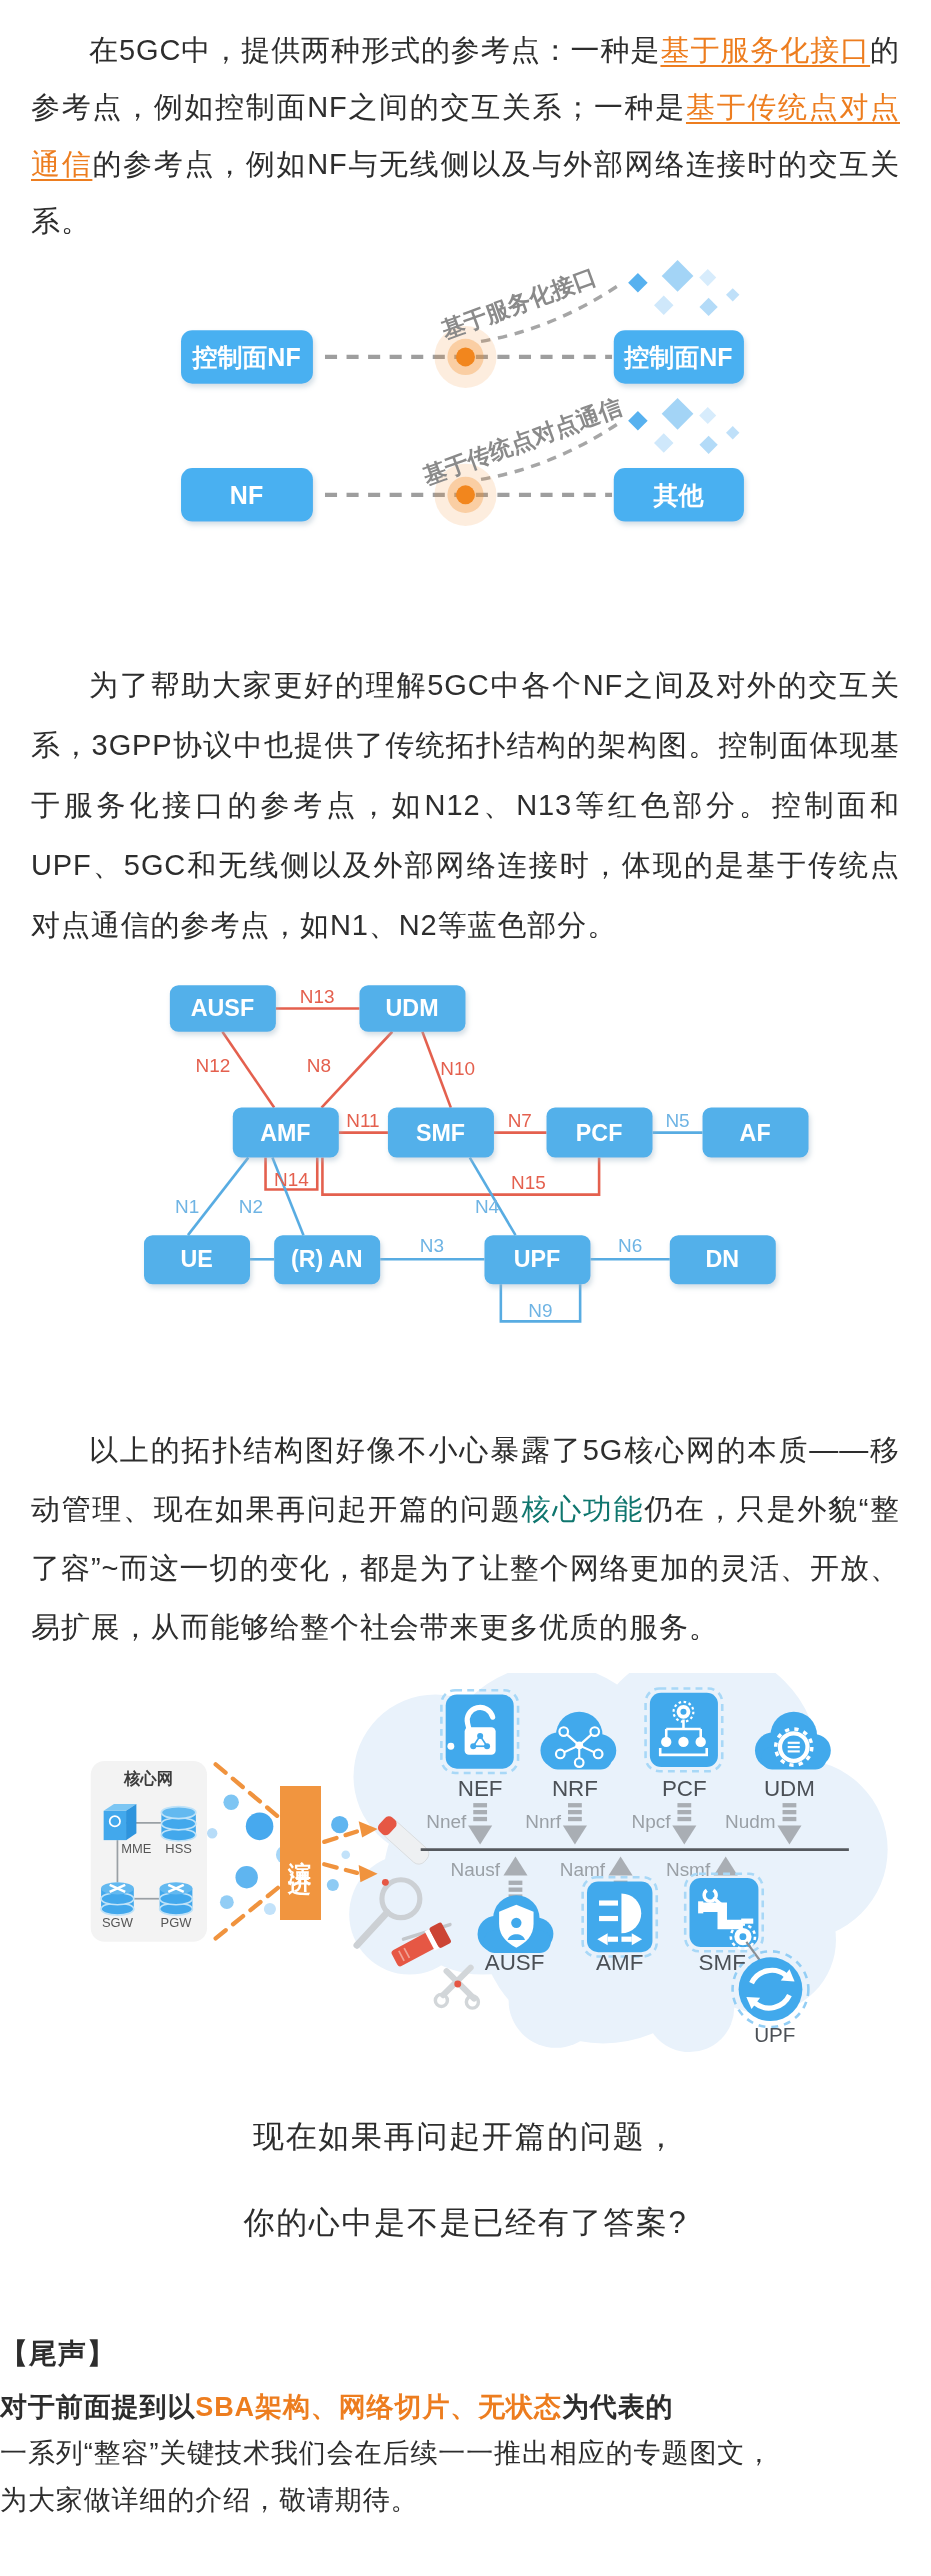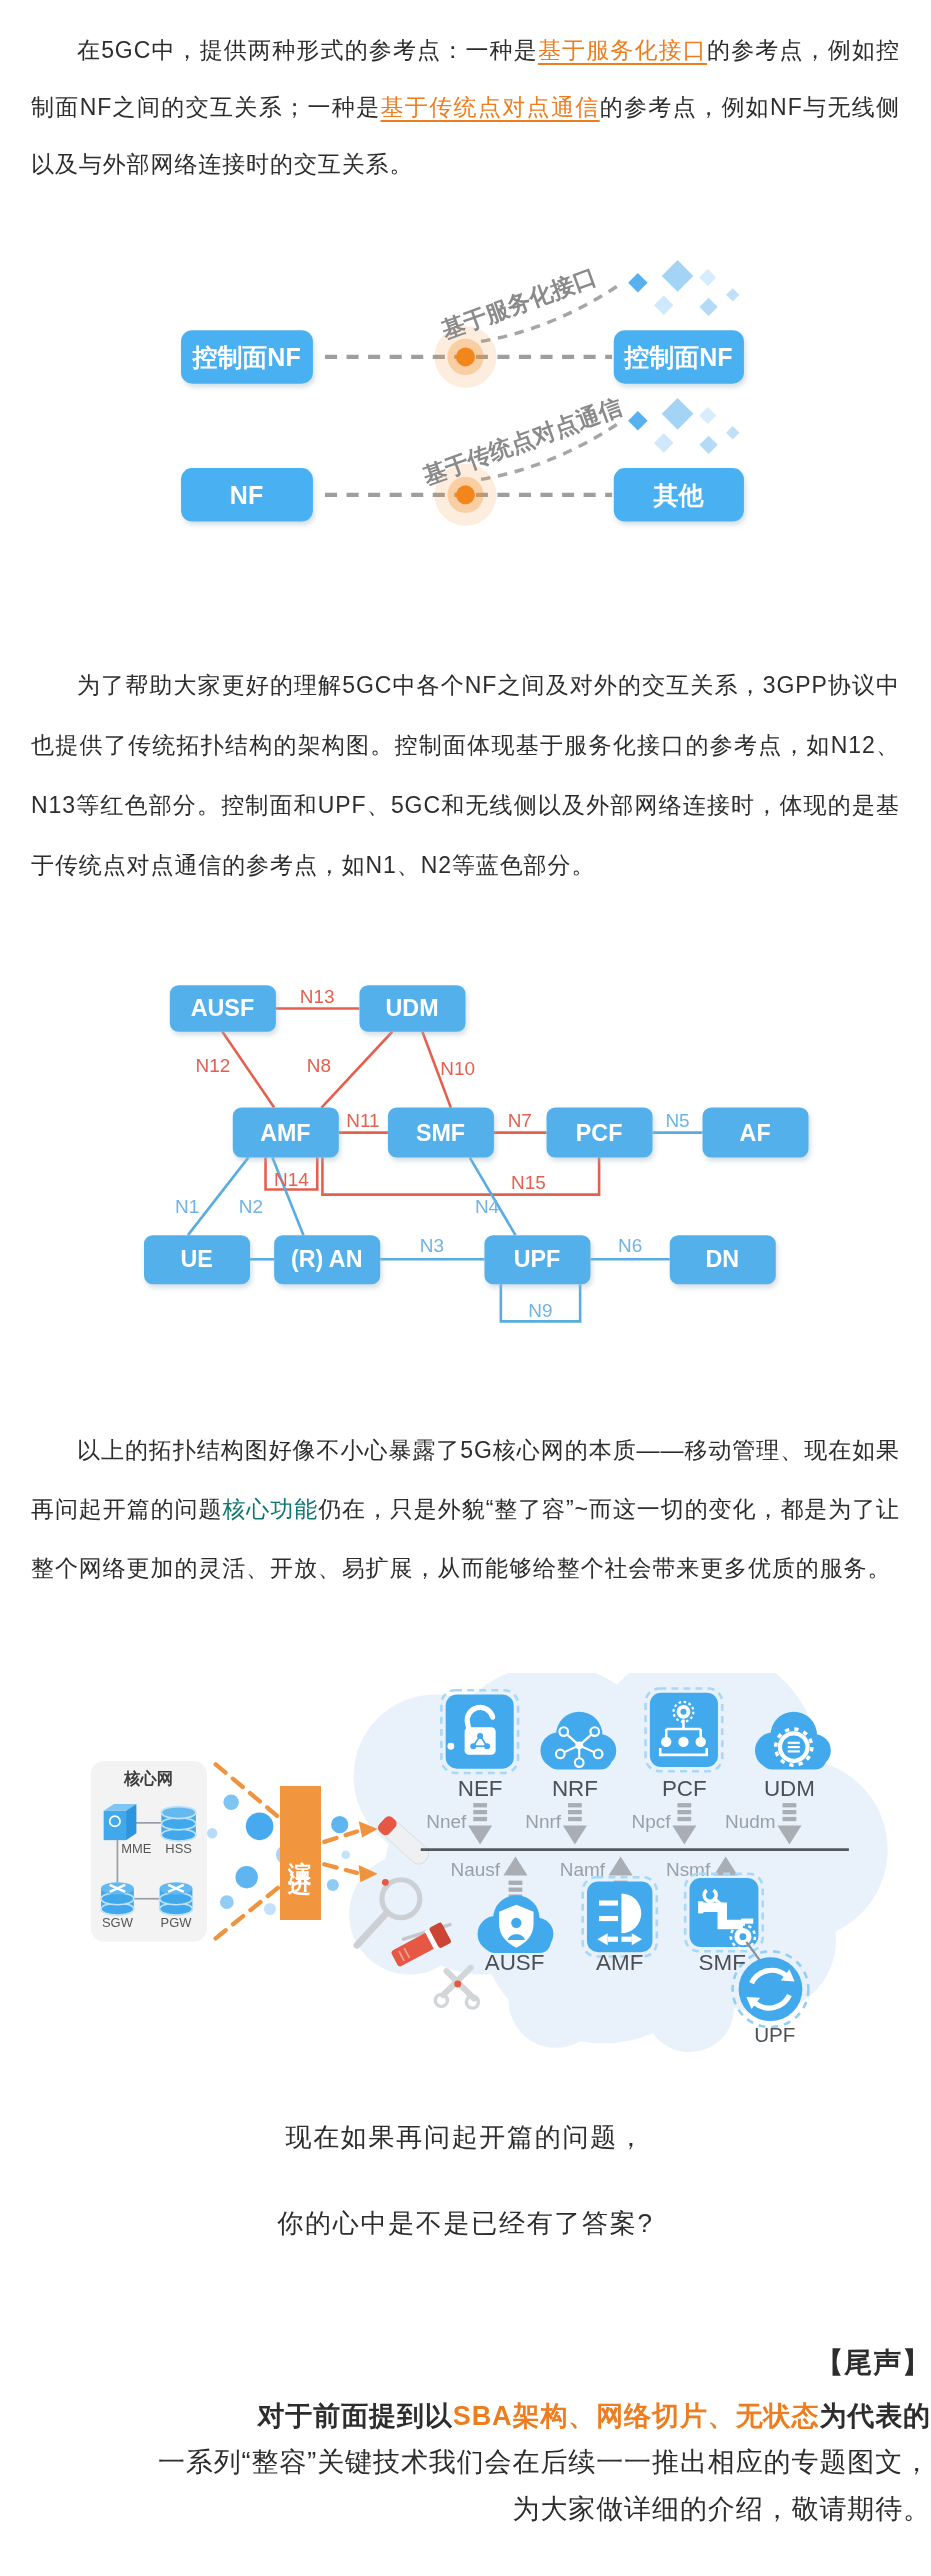--- a/index.html
+++ b/index.html
@@ -1,25 +1,25 @@
 <!DOCTYPE html>
 <html style="font-size:14px"><head>
 <meta charset="utf-8">
 <style>
   html,body{margin:0;padding:0;background:#ffffff;}
   body{width:931px;height:2576px;position:relative;font-family:"Liberation Sans","DejaVu Sans",sans-serif;overflow:hidden;}
-  .para{position:absolute;left:31px;width:869px;font-size:23px;line-height:57px;color:#2d2d2d;text-align:justify;text-indent:2em;letter-spacing:0.9px;}
+  .para{position:absolute;left:31px;width:869px;font-size:29px;line-height:57px;color:#2d2d2d;text-align:justify;text-indent:2em;letter-spacing:0.9px;}
   .para .link{color:#ed7d1f;text-decoration:underline;text-underline-offset:5.2px;}
   .para .orange{color:#0f766e;}
   .para .bold{font-weight:normal;}
   .layer{position:absolute;left:0;}
   .evolve-bar{position:absolute;left:280px;top:1786px;width:41px;height:134px;background:#f1953f;display:flex;align-items:center;justify-content:center;}
   .evolve-bar span{writing-mode:vertical-rl;color:#ffffff;font-size:23px;font-weight:bold;letter-spacing:10.3px;}
-  .qline{position:absolute;left:0;width:100%;text-align:center;font-size:26px;line-height:40px;color:#2d2d2d;letter-spacing:1.7px;}
-  .fline{position:absolute;left:0;width:100%;text-align:right;font-size:27px;line-height:31px;color:#2d2d2d;letter-spacing:0.9px;margin-top:9px;}
+  .qline{position:absolute;left:0;width:100%;text-align:center;font-size:31px;line-height:40px;color:#2d2d2d;letter-spacing:1.7px;}
+  .fline{position:absolute;left:0;width:100%;text-align:left;font-size:27px;line-height:31px;color:#2d2d2d;letter-spacing:0.9px;}
   .fhead{font-weight:bold;font-size:28px;}
   .fline .orange{color:#ed7d1f;}
   svg text{font-family:"Liberation Sans","DejaVu Sans",sans-serif;}
 </style>
 </head>
 <body>
 
 <div class="para" style="top:22.4px;"><span>在5GC中，提供两种形式的参考点：一种是</span><span class="link">基于服务化接口</span><span>的参考点，例如控制面NF之间的交互关系；一种是</span><span class="link">基于传统点对点通信</span><span>的参考点，例如NF与无线侧以及与外部网络连接时的交互关系。</span></div>
 
 <svg class="layer" style="top:250px;" width="931" height="319" viewBox="0 0 1080 370">

